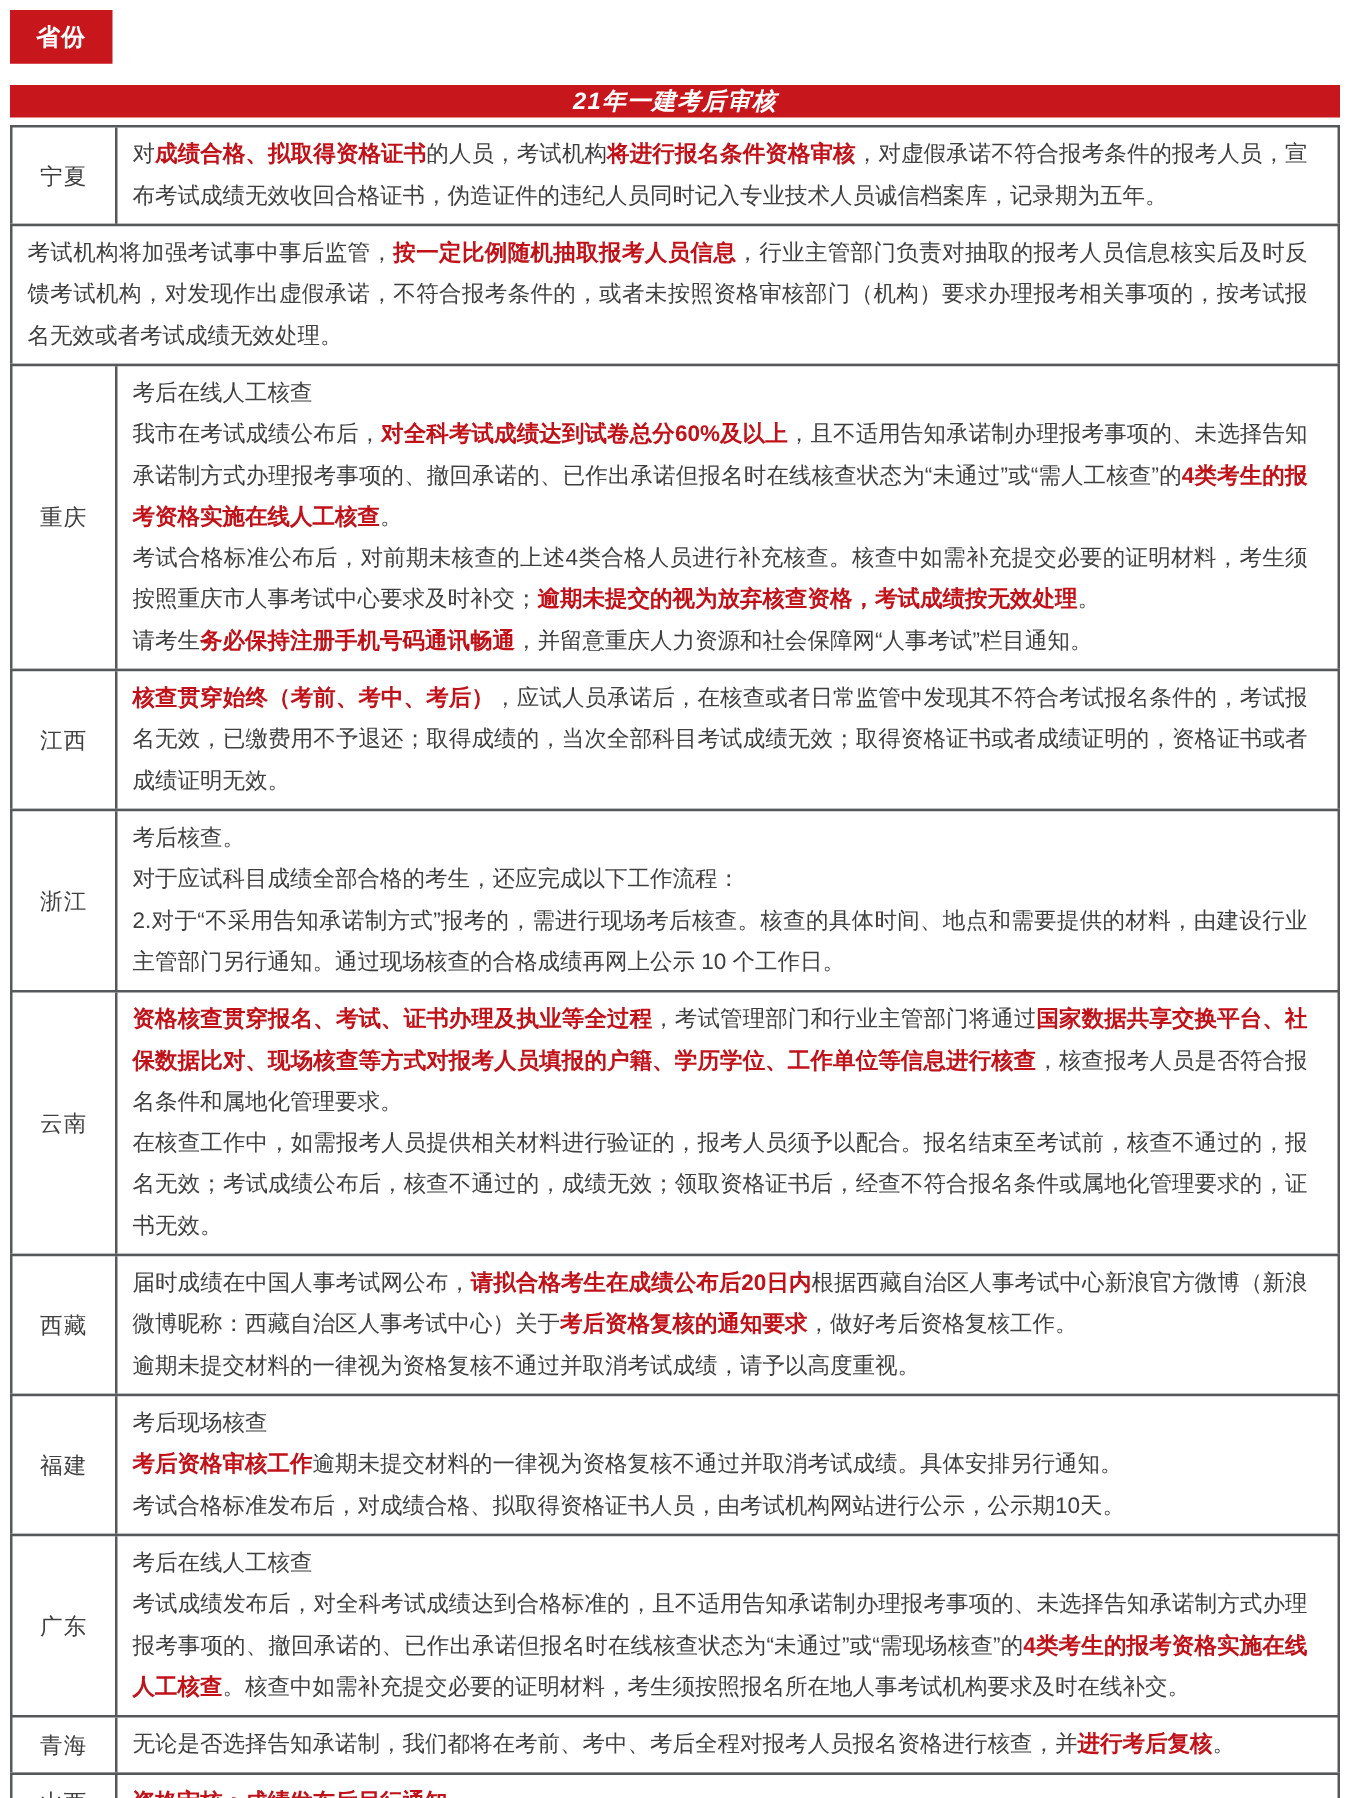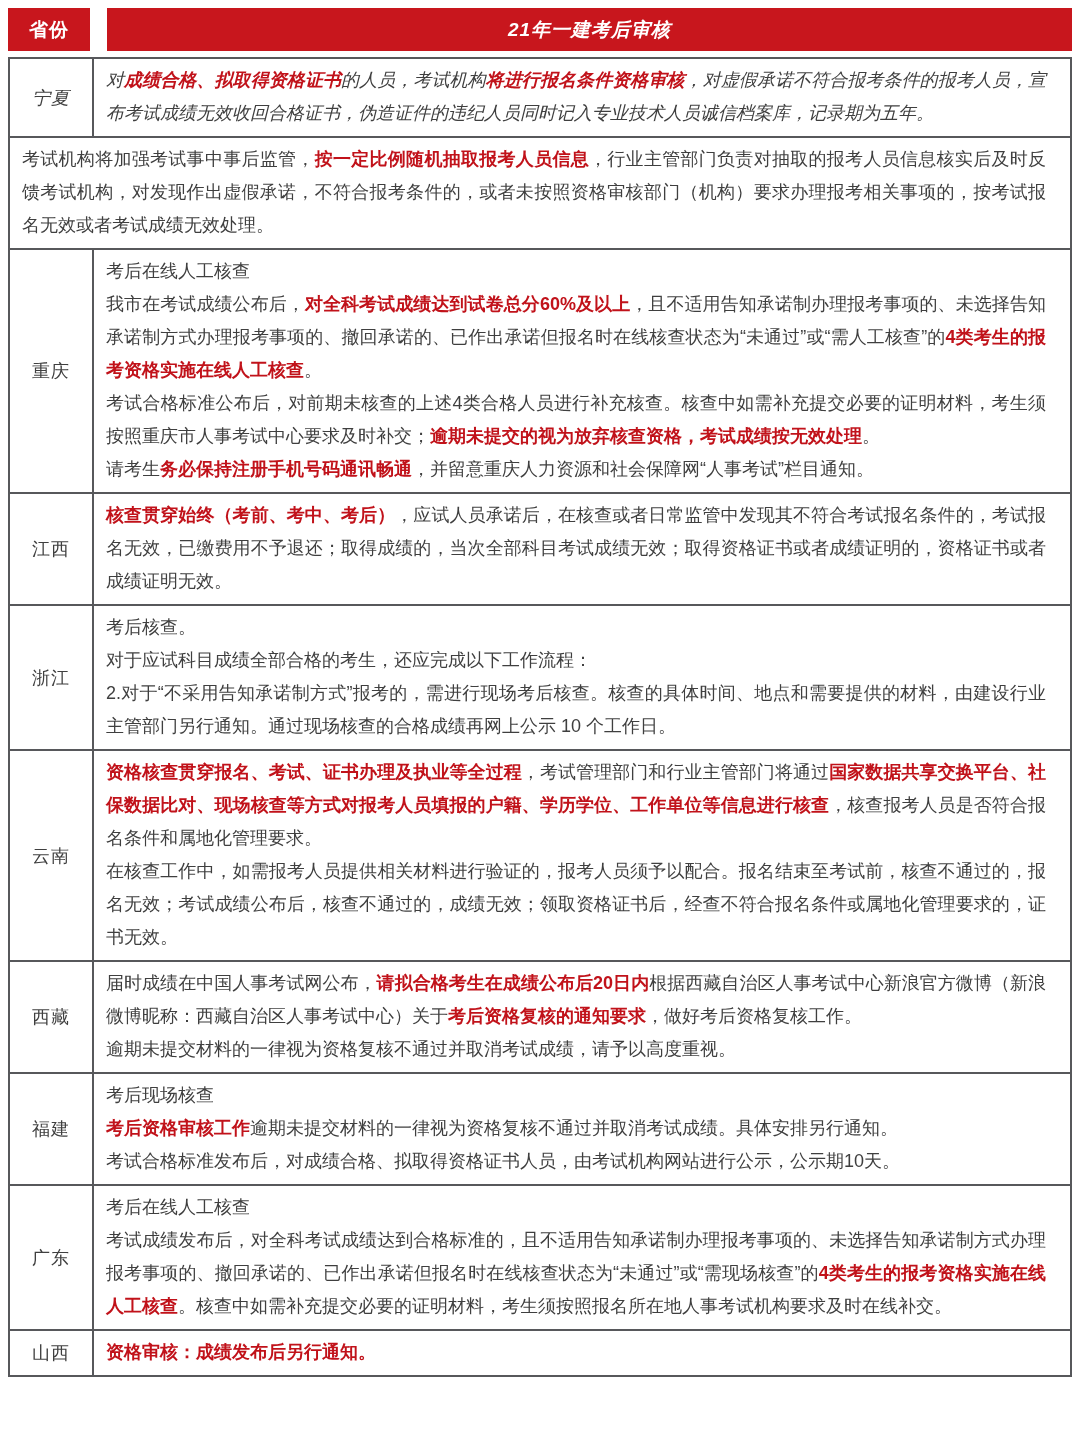--- a/index.html
+++ b/index.html
@@ -17,20 +17,21 @@
     width: 1080px;
     min-height: 1438px;
     background: var(--page-bg);
     padding: 8px;
   }
   
   .header-row {
     display: flex;
     gap: 17px;
     margin-bottom: 6px;
+    flex-direction: column;
   }
   .hcell {
     background: var(--header-bg);
     color: var(--header-text);
     font-weight: bold;
     font-size: 19px;
     height: 43px;
     display: flex;
     align-items: center;
     justify-content: center;
@@ -39,21 +40,21 @@
   .hcell.province-h { width: 82px; flex: none; }
   .hcell.review-h { flex: 1; font-style: italic; }
   
   .tbody { width: 100%; }
   .row {
     display: flex;
     border: 2px solid var(--border);
     margin-top: -2px;
     background: #fff;
   }
-  .row:first-child { margin-top: 0; font-style: italic; }
+  .row:first-child { margin-top: 0; }
   .province-cell {
     width: 84px;
     flex: none;
     border-right: 2px solid var(--border);
     display: flex;
     align-items: center;
     justify-content: center;
     font-size: 18px;
     color: var(--body-text);
     letter-spacing: 1px;
@@ -138,19 +139,25 @@
         </div>
       </div>
       <div class="row">
         <div class="province-cell">广东</div>
         <div class="content-cell">
           <p><span>考后在线人工核查</span></p>
           <p><span>考试成绩发布后，对全科考试成绩达到合格标准的，且不适用告知承诺制办理报考事项的、未选择告知承诺制方式办理报考事项的、撤回承诺的、已作出承诺但报名时在线核查状态为“未通过”或“需现场核查”的</span><span class="hl">4类考生的报考资格实施在线人工核查</span><span>。核查中如需补充提交必要的证明材料，考生须按照报名所在地人事考试机构要求及时在线补交。</span></p>
         </div>
       </div>
       <div class="row">
+        <div class="province-cell">青海</div>
+        <div class="content-cell">
+          <p><span>无论是否选择告知承诺制，我们都将在考前、考中、考后全程对报考人员报名资格进行核查，并</span><span class="hl">进行考后复核</span><span>。</span></p>
+        </div>
+      </div>
+      <div class="row">
         <div class="province-cell">山西</div>
         <div class="content-cell">
           <p><span class="hl">资格审核：成绩发布后另行通知。</span></p>
         </div>
       </div>
     </div>
 </div>
 
 </body></html>

